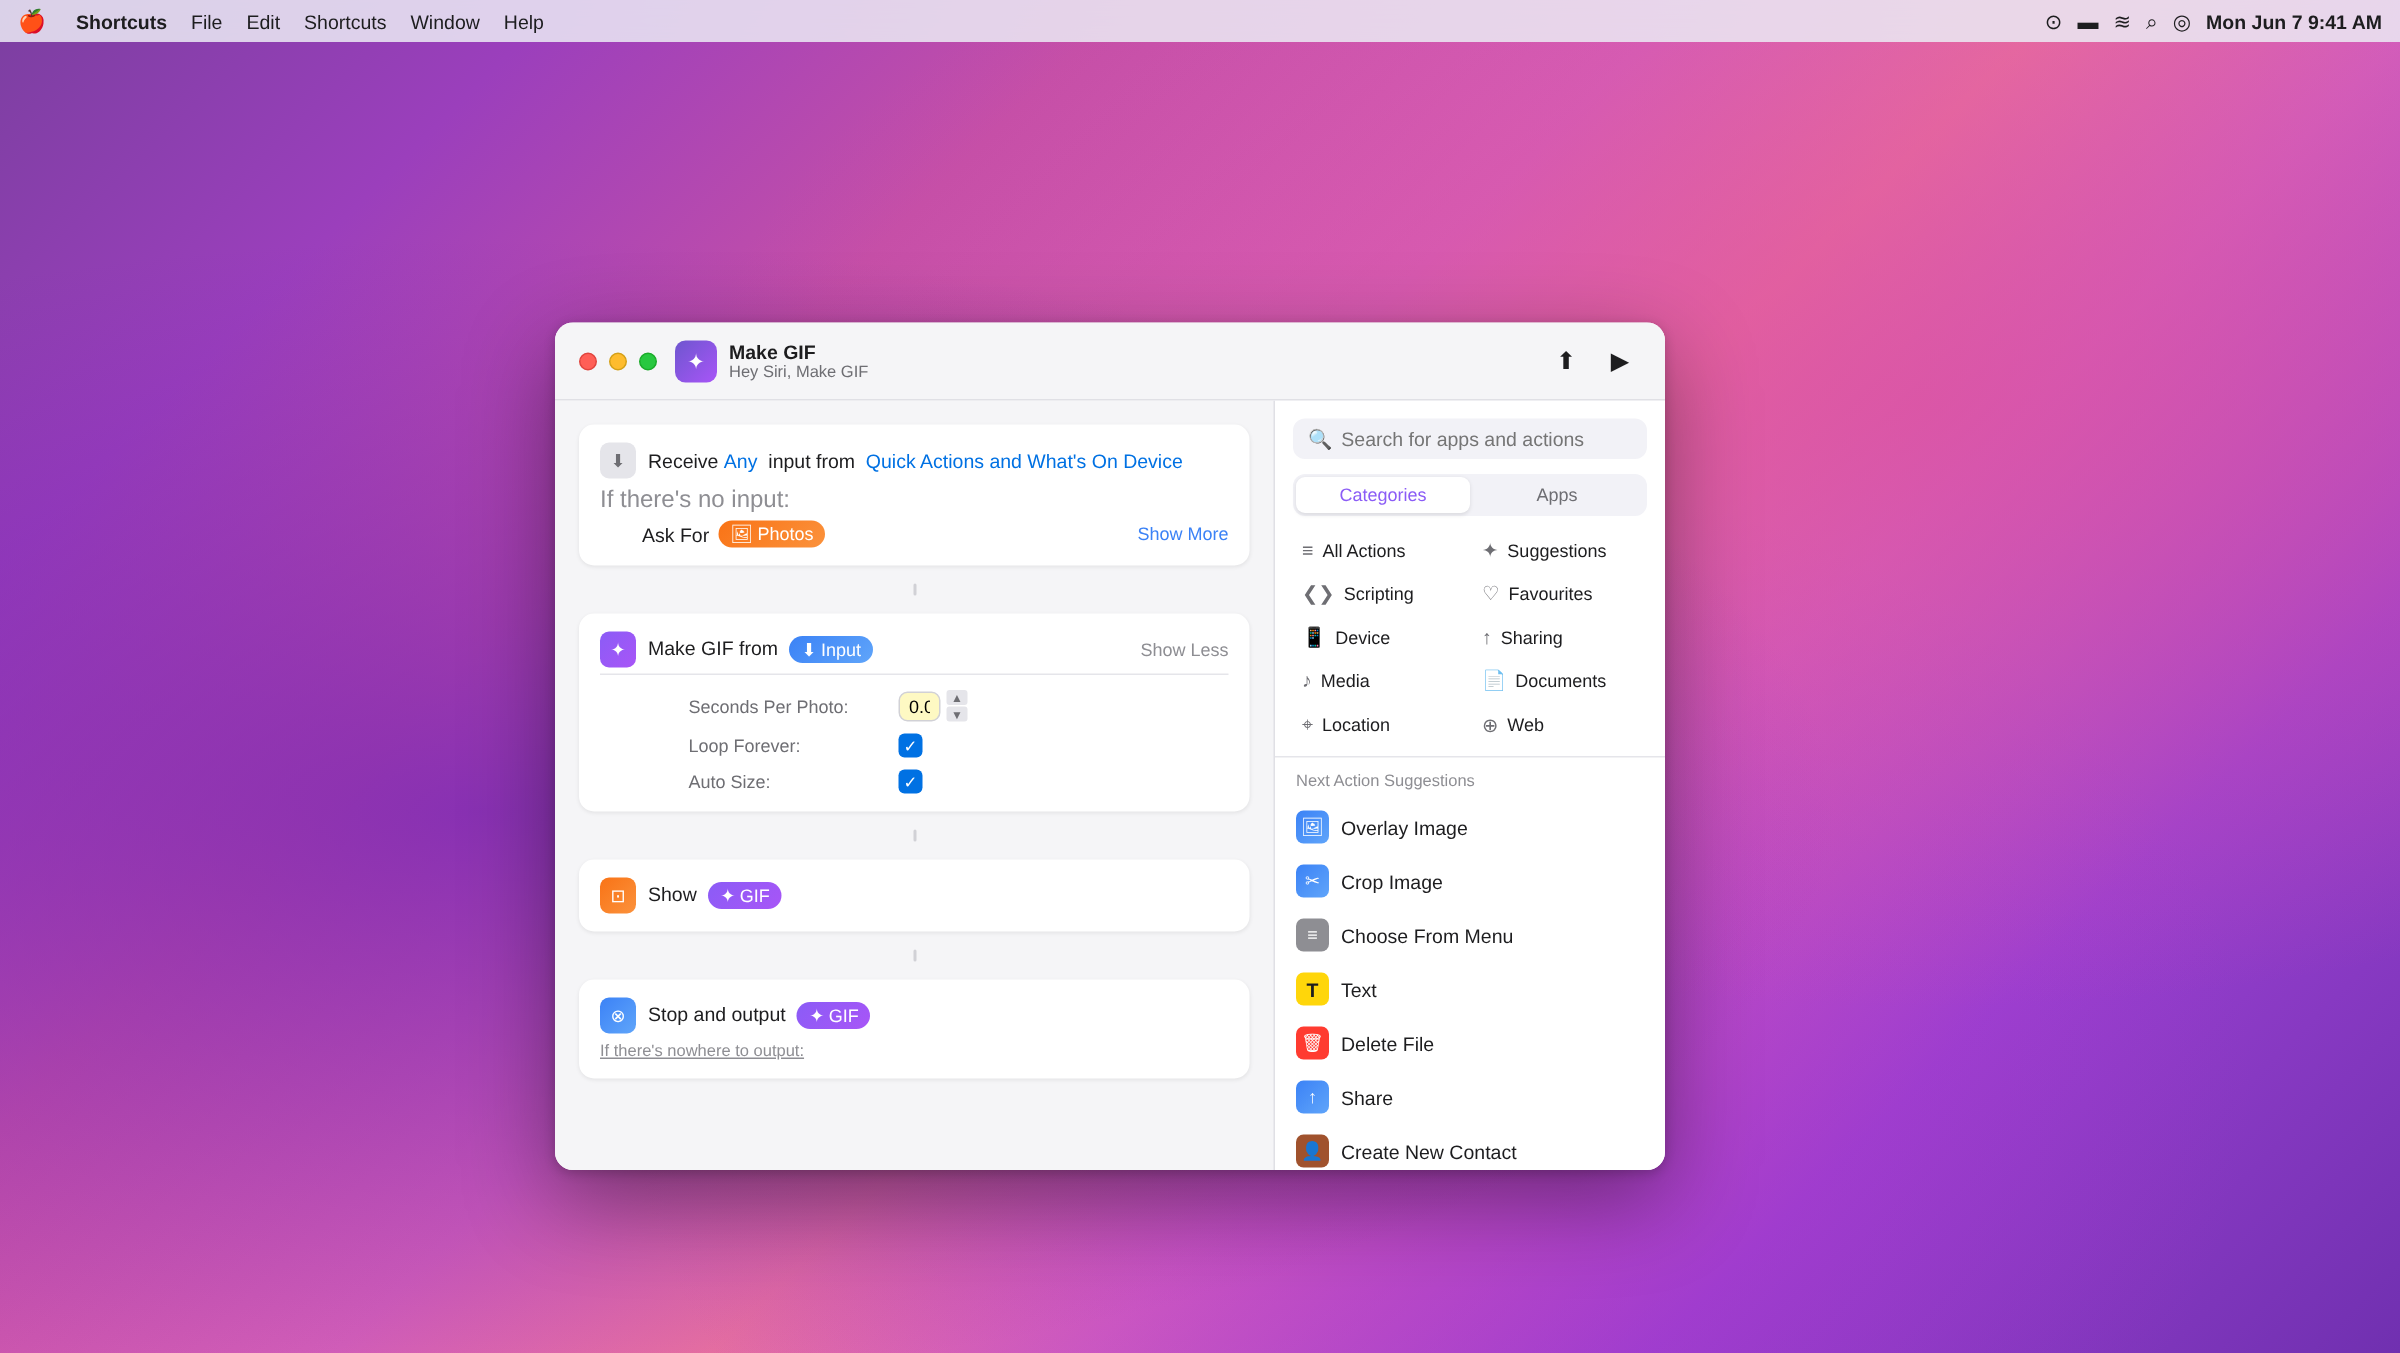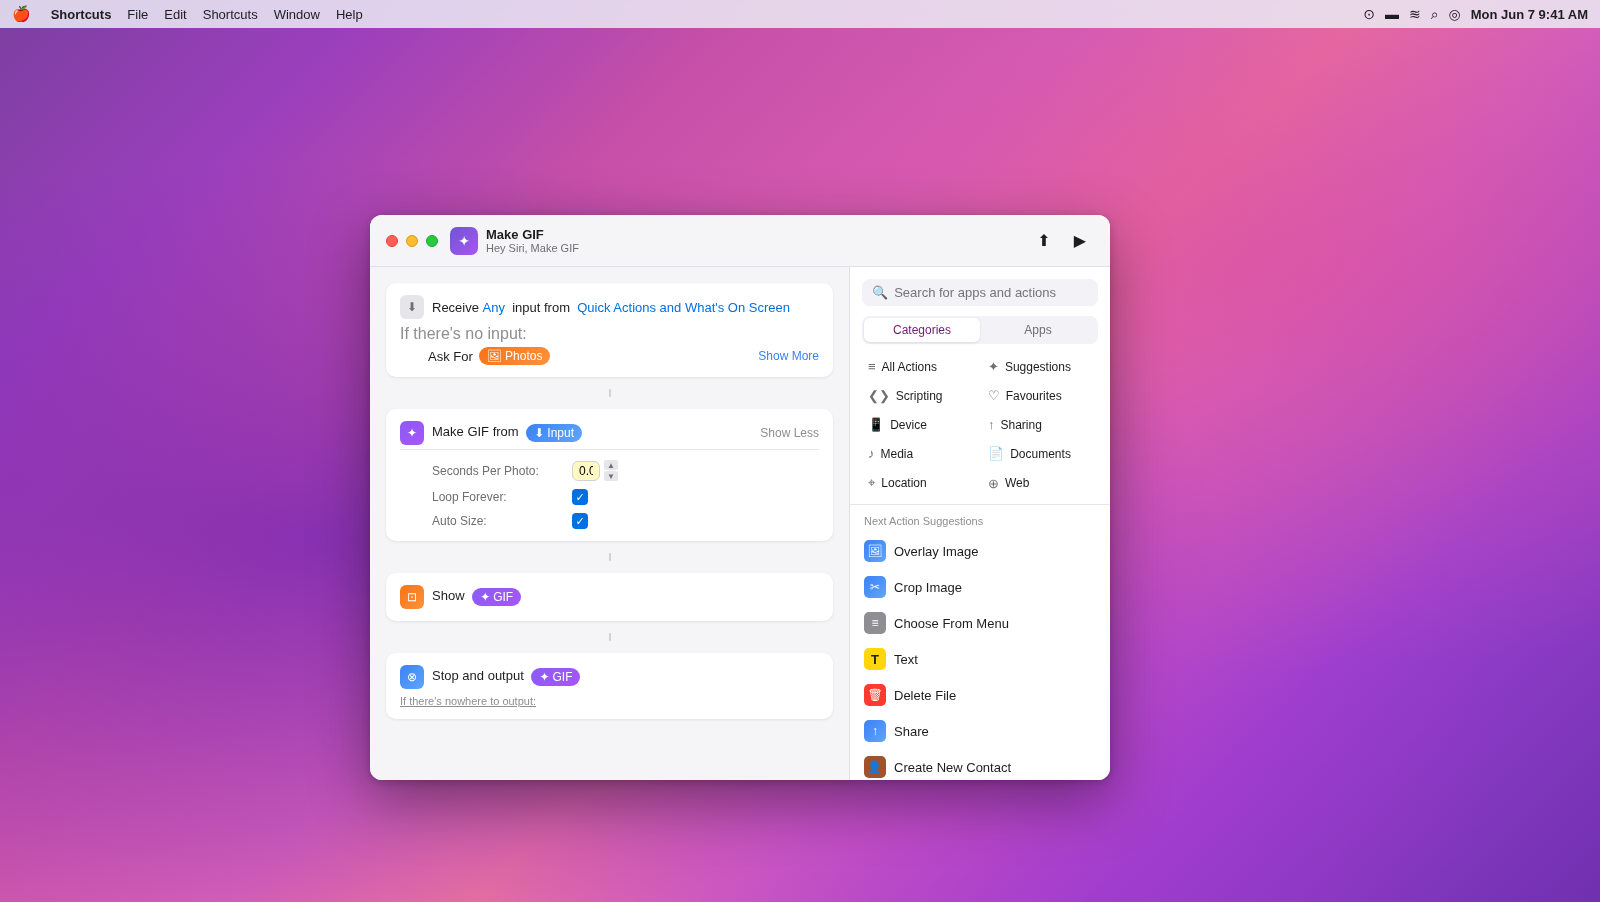--- a/index.html
+++ b/index.html
@@ -290,20 +290,21 @@
       display: flex;
       flex-direction: column;
       gap: 8px;
     }
 
     .field-row {
       display: flex;
       align-items: center;
       font-size: 13px;
       color: #1d1d1f;
+      margin-left: 27px;
     }
 
     .field-label {
       color: #6e6e73;
       min-width: 140px;
       font-size: 12px;
     }
 
     .field-value {
       display: flex;
@@ -428,21 +429,21 @@
       border: none;
       border-radius: 6px;
       font-size: 12px;
       cursor: pointer;
       background: transparent;
       color: #6e6e73;
     }
 
     .tab-btn.active {
       background: white;
-      color: #701a75;
+      color: #8b5cf6;
       font-weight: 500;
       box-shadow: 0 1px 3px rgba(0,0,0,0.1);
     }
 
     .categories-grid {
       display: grid;
       grid-template-columns: 1fr 1fr;
       gap: 4px;
       padding: 0 12px 8px;
     }
@@ -595,21 +596,21 @@
 
         <div class="action-block">
           <div class="action-header">
             <div class="action-icon action-icon-gray">
               <span style="font-size:12px; color:#6e6e73;">⬇</span>
             </div>
             <span class="action-title">
               Receive 
               <span class="action-title-link">Any</span>
               &nbsp;input from&nbsp;
-              <span class="action-title-link">Quick Actions and What's On Screen</span>
+              <span class="action-title-link">Quick Actions and What's On Device</span>
             </span>
           </div>
           <div class="if-no-input">If there's no input:</div>
           <div class="ask-for-line">
             <span style="font-size:13px; color:#1d1d1f;">Ask For</span>
             <div class="tag-photos">
               <span>🖼</span>
               <span>Photos</span>
             </div>
             <span class="show-more-link">Show More</span>

